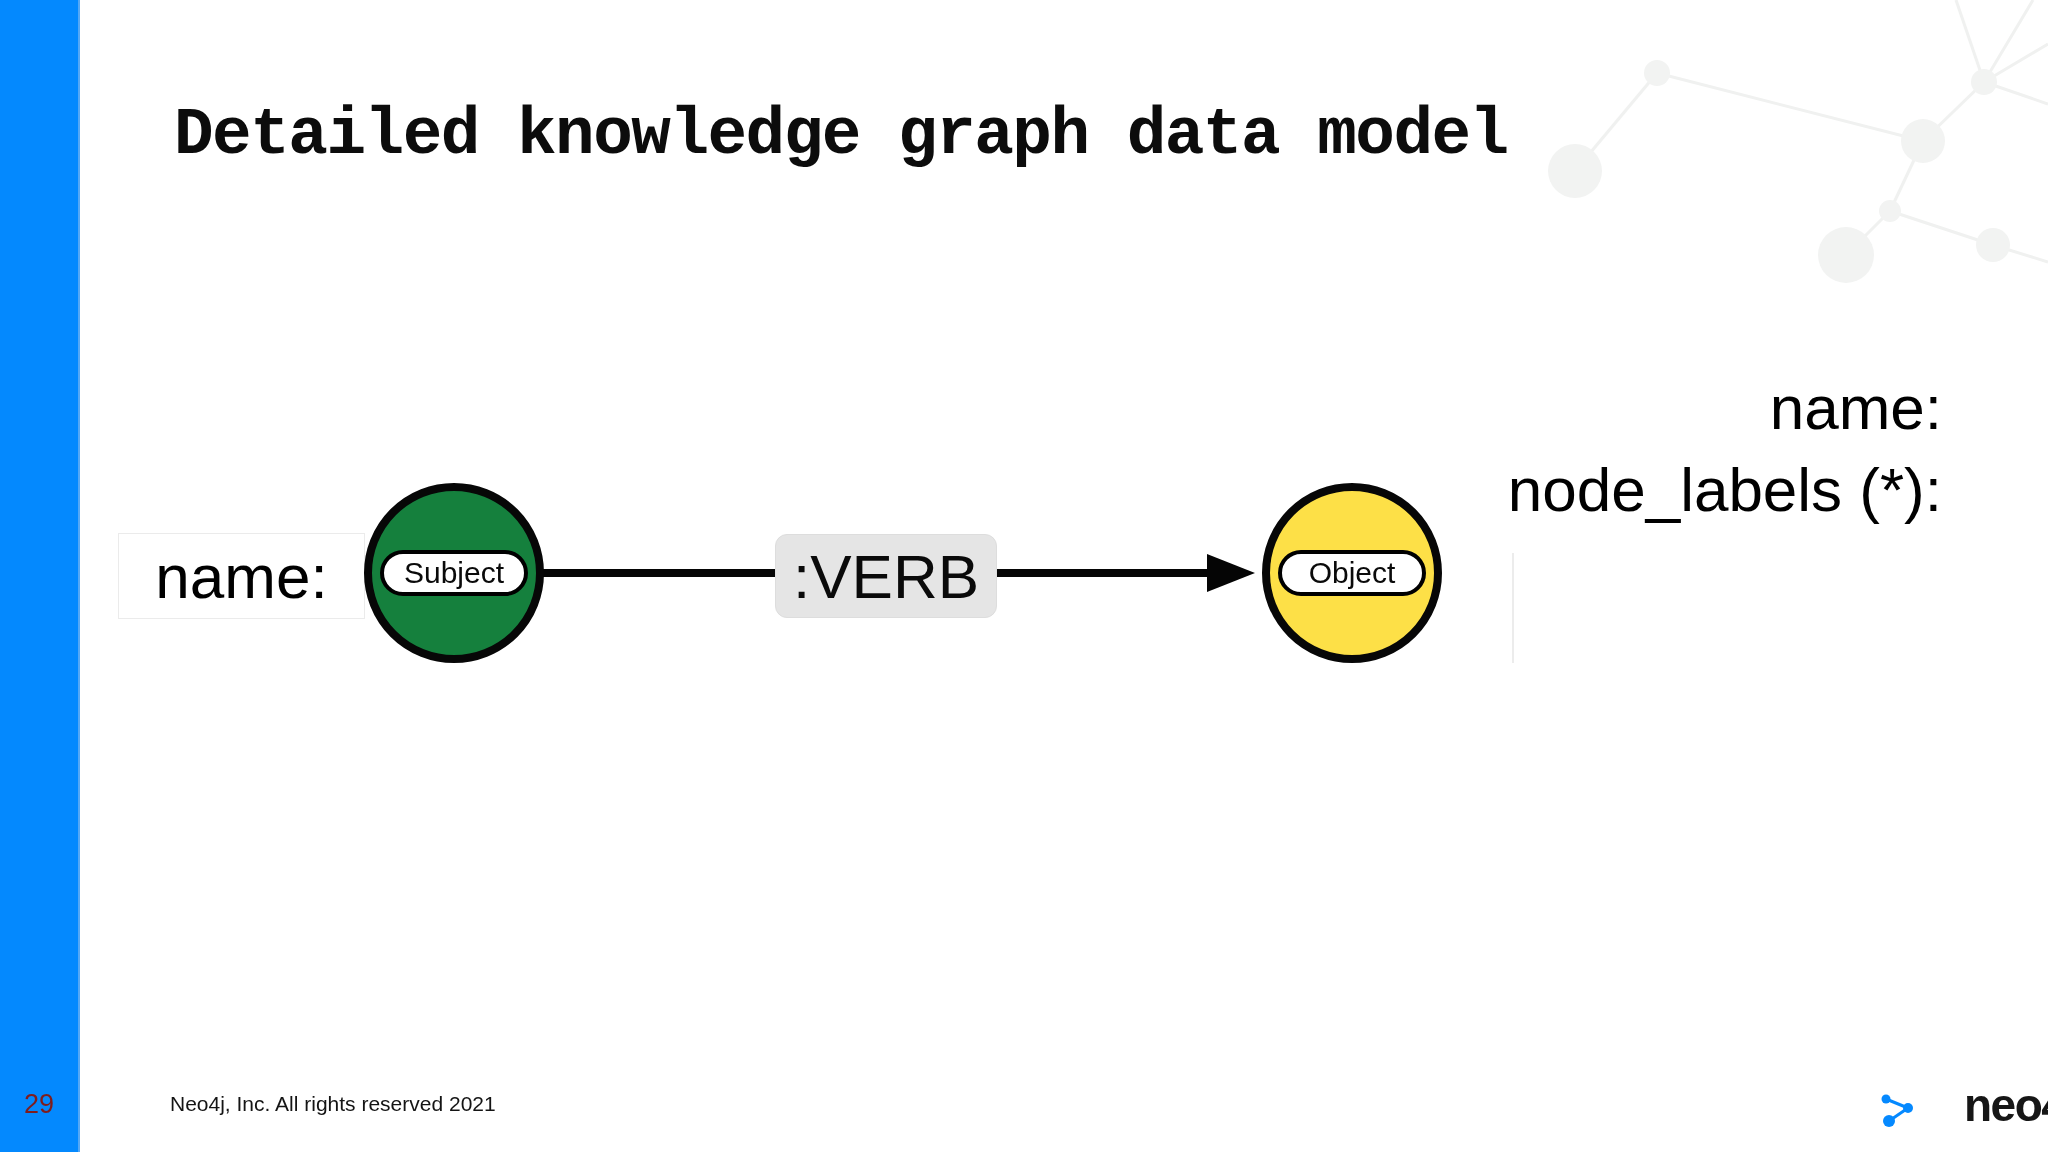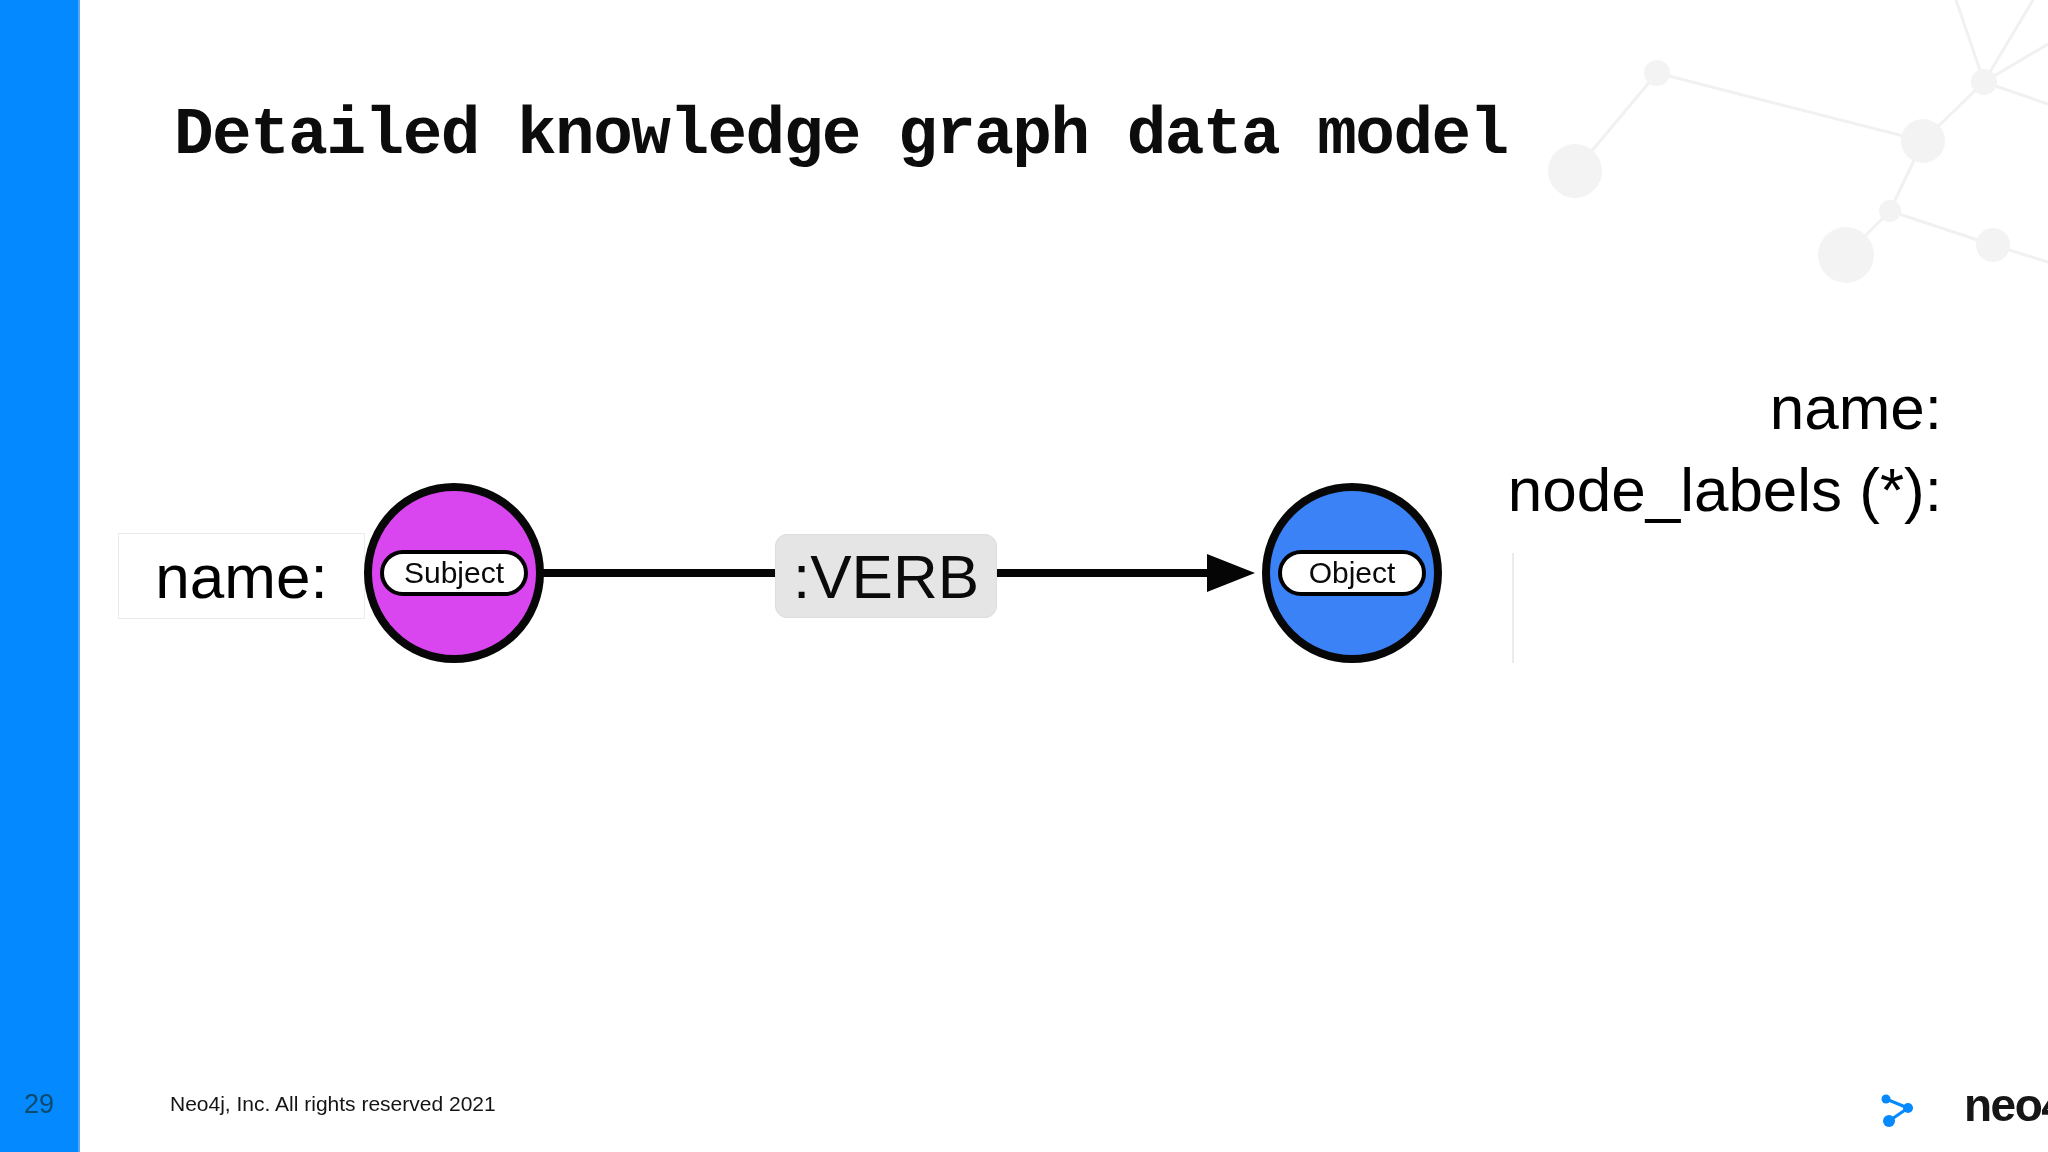--- a/index.html
+++ b/index.html
@@ -12,21 +12,21 @@
     color:#0c0c0c;
   }
   
   .sidebar{
     position:absolute;left:0;top:0;width:78px;height:1152px;
     background:#0489fe;
     border-right:2px solid #55a8f6;
   }
   .page-number{
     position:absolute;left:0;top:1089px;width:78px;
-    text-align:center;font-size:27px;color:#0c4a6e;
+    text-align:center;font-size:27px;color:#7f1d1d;
   }
   
   .bg-art{position:absolute;top:0;right:0;width:560px;height:330px;}
   
   .title{
     position:absolute;left:174px;top:98px;
     font-size:66px;font-weight:bold;letter-spacing:-1.5px;color:#0c0c0c;
     white-space:nowrap;
     font-family:Liberation Mono, monospace;
   }
@@ -50,22 +50,22 @@
     position:absolute;left:775px;top:534px;width:220px;height:82px;
     background:#e5e5e5;border:1px solid #dddddd;border-radius:12px;
     display:flex;align-items:center;justify-content:center;
     font-size:62px;color:#0a0a0a;
   }
   .node{
     position:absolute;top:483px;width:180px;height:180px;
     border:8px solid #070707;border-radius:50%;box-sizing:border-box;
     display:flex;align-items:center;justify-content:center;
   }
-  .node.subject{left:364px;background:#d946ef;}
-  .node.object{left:1262px;background:#3b82f6;}
+  .node.subject{left:364px;background:#15803d;}
+  .node.object{left:1262px;background:#fde047;}
   .node-pill{
     background:#ffffff;border:4px solid #000;border-radius:26px;
     height:46px;min-width:148px;box-sizing:border-box;
     display:flex;align-items:center;justify-content:center;
     font-size:30px;color:#0a0a0a;padding:0 14px;white-space:nowrap;
   }
   .ghost-line{position:absolute;left:1512px;top:553px;width:2px;height:110px;background:#ececec;}
   
   .prop-list{
     position:absolute;right:106px;top:367px;

